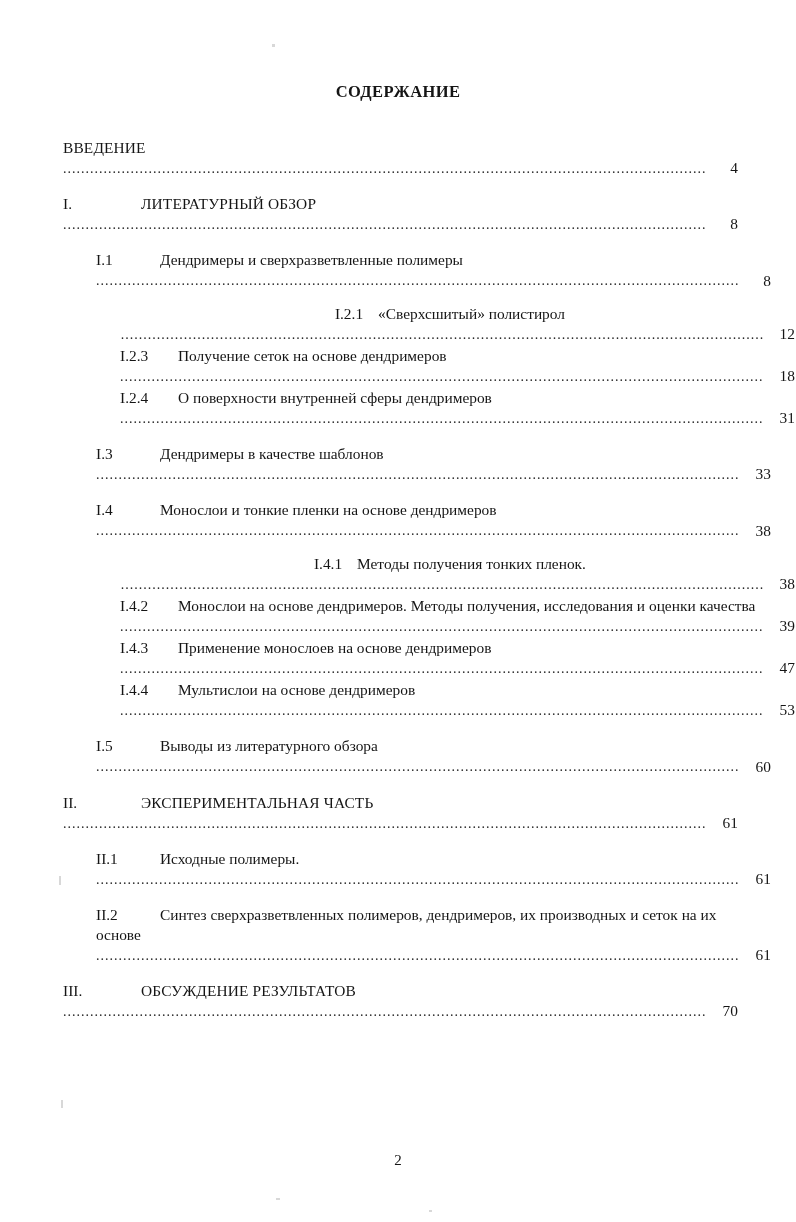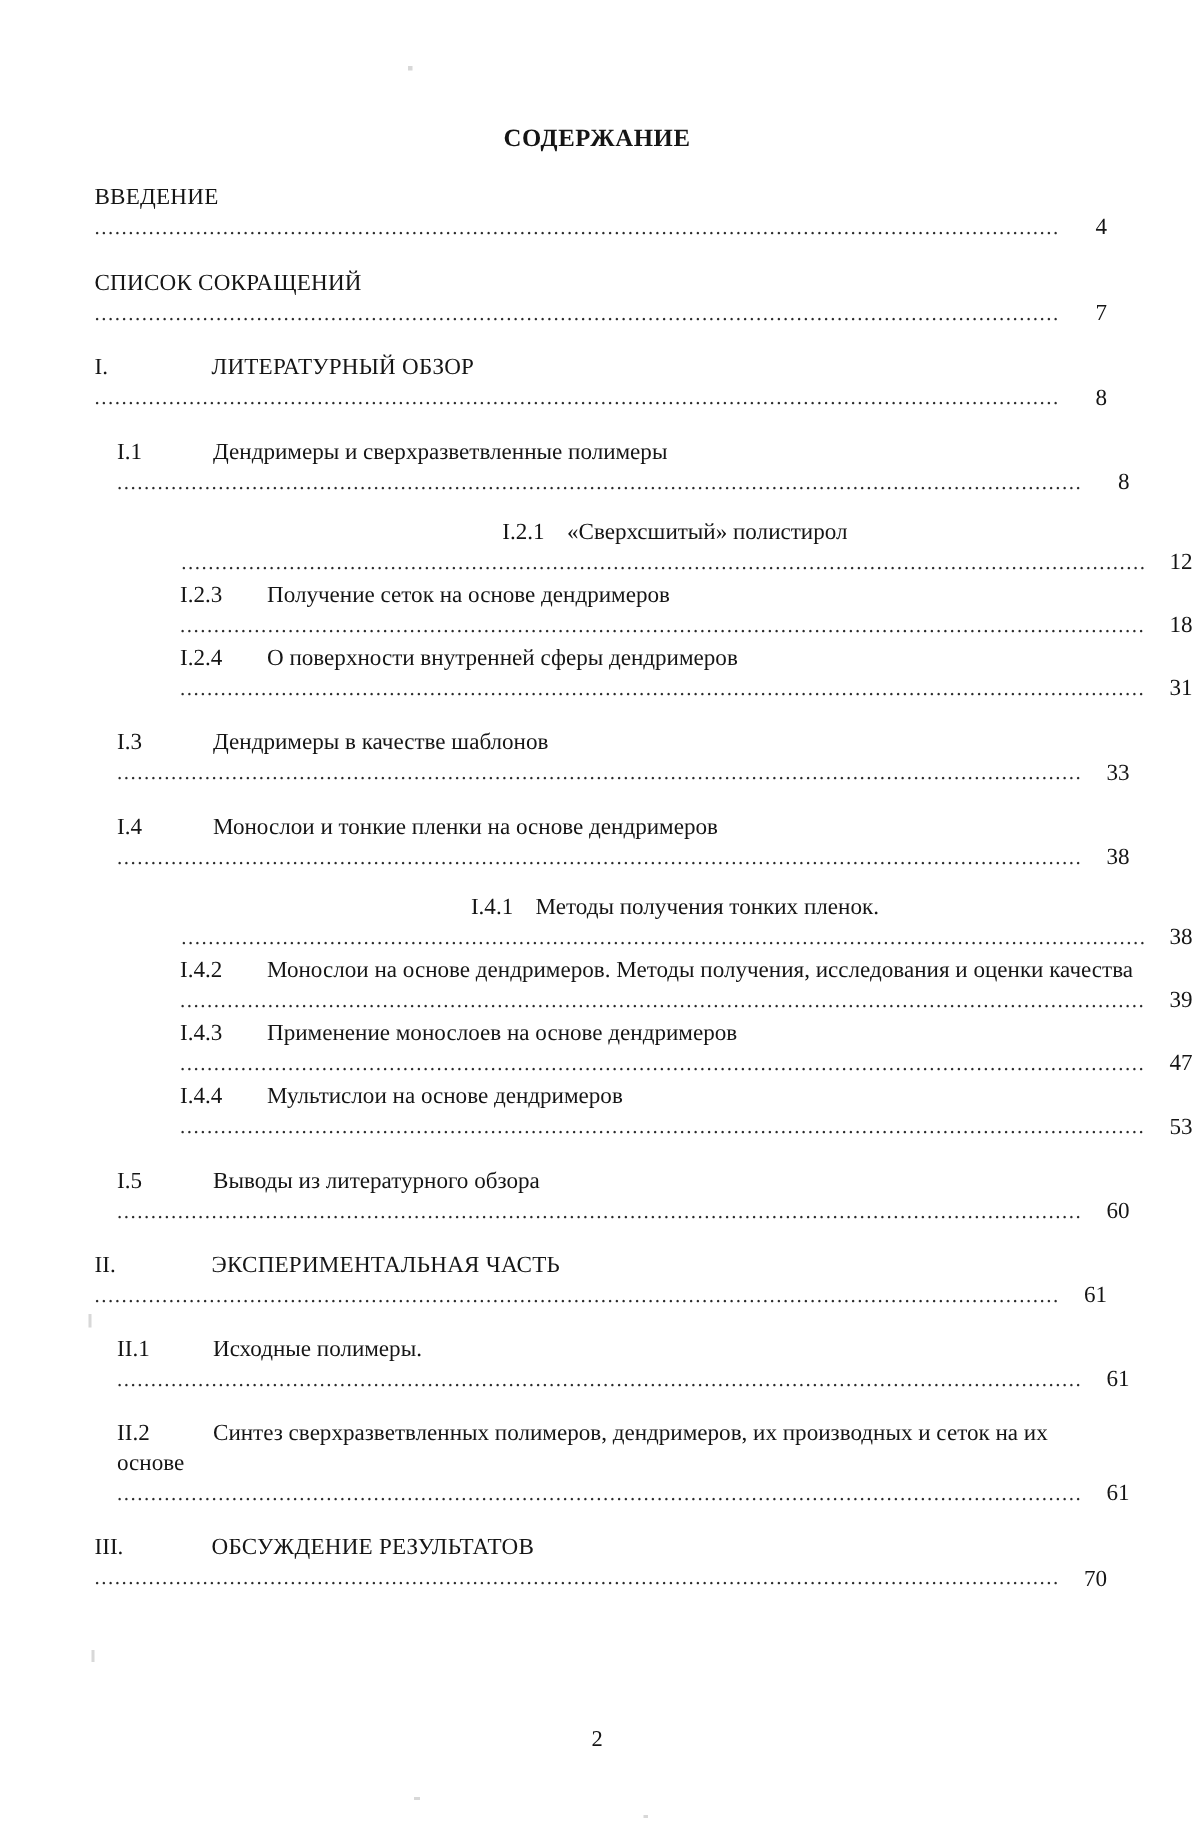--- a/index.html
+++ b/index.html
@@ -80,21 +80,21 @@
   .lvl0 .txt { letter-spacing: 0.15px; }
 
   .lvl1 { margin-top: 16px; }
   .lvl2 { margin-top: 2px; }
   .lvl2-first { margin-top: 13px; text-align: center; }
 
   
   .chap { margin-left: 0px; }
   .chap .num { width: 78px; }
 
-  .sec  { margin-left: 15px; }
+  .sec  { margin-left: 33px; }
   .sec .num { width: 64px; }
 
   .sub  { margin-left: 57px; }
   .sub .num { width: 58px; }
 
   .plain { margin-left: 0px; }
 
   .page-number {
     position: absolute;
     left: 0;
@@ -117,25 +117,22 @@
 
   <div class="speck" style="left:272px; top:44px; width:3px; height:3px;"></div>
   <div class="speck" style="left:276px; top:1198px; width:4px; height:2px;"></div>
   <div class="speck" style="left:429px; top:1210px; width:3px; height:2px;"></div>
   <div class="speck" style="left:59px; top:876px; width:2px; height:9px;"></div>
   <div class="speck" style="left:61px; top:1100px; width:2px; height:8px;"></div>
 
   <div class="toc-title">СОДЕРЖАНИЕ</div>
 
   <div class="toc-body" id="toc-body">
-      <div class="entry plain lvl0" style="margin-top: 0px;">
+      <div class="entry plain lvl0" style="margin-top: 16px;">
         <span class="row"><span class="txt">ВВЕДЕНИЕ </span><span class="leader">...............................................................................................................................................</span><span class="pg">4</span></span>
-      </div>
-      <div class="entry plain lvl0" style="margin-top: 17px;">
-        <span class="row"><span class="txt">СПИСОК СОКРАЩЕНИЙ </span><span class="leader">...............................................................................................................................................</span><span class="pg">7</span></span>
       </div>
       <div class="entry chap lvl0">
         <span class="row"><span class="num">I.</span><span class="txt">ЛИТЕРАТУРНЫЙ ОБЗОР </span><span class="leader">...............................................................................................................................................</span><span class="pg">8</span></span>
       </div>
       <div class="entry sec lvl1">
         <span class="row"><span class="num">I.1</span><span class="txt">Дендримеры и сверхразветвленные полимеры </span><span class="leader">...............................................................................................................................................</span><span class="pg">8</span></span>
       </div>
       <div class="entry sub lvl2-first">
         <span class="row"><span class="num">I.2.1</span><span class="txt">«Сверхсшитый» полистирол </span><span class="leader">...............................................................................................................................................</span><span class="pg">12</span></span>
       </div>

